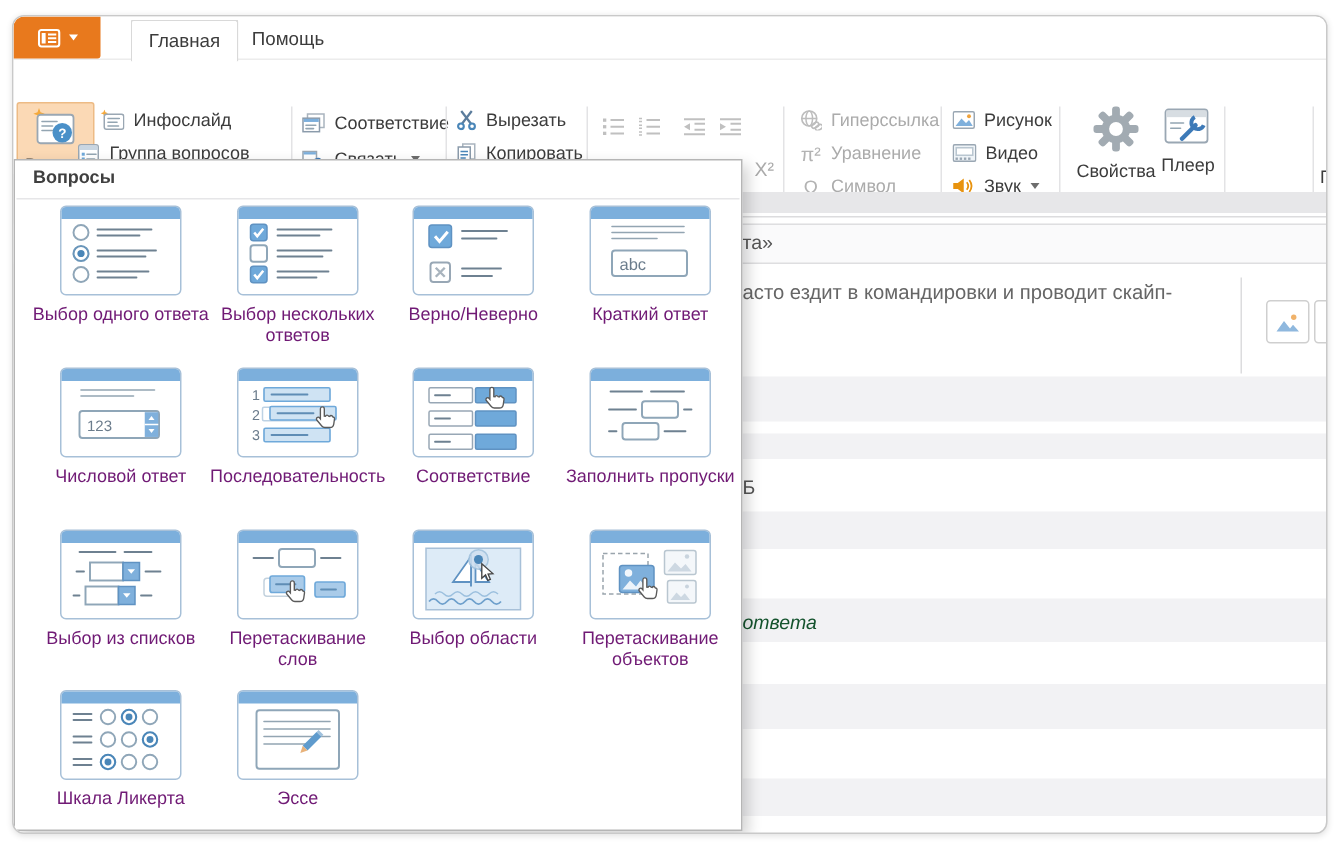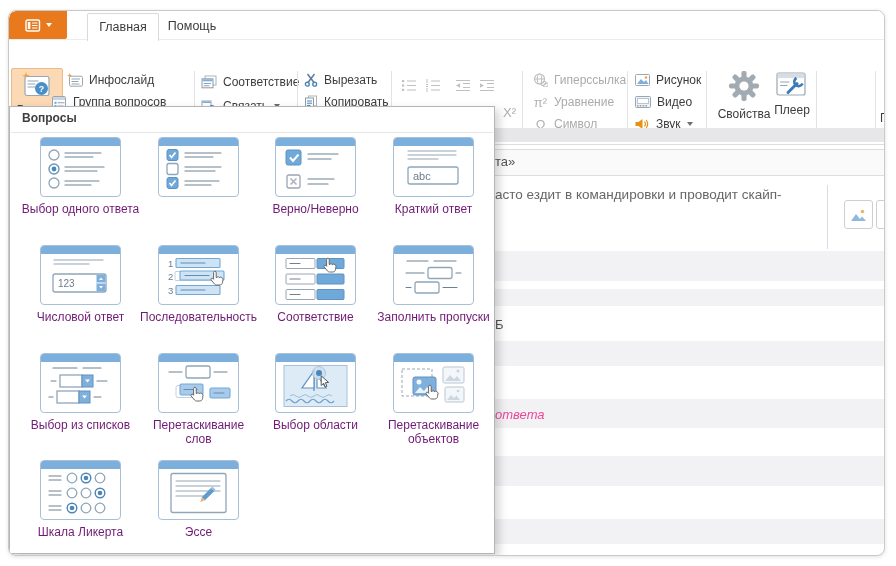--- a/index.html
+++ b/index.html
@@ -351,21 +351,21 @@
         <svg width="14" height="16" viewBox="0 0 14 16">
           <rect x="2" y="1" width="10" height="14" rx="1.5" fill="#eef3f7" stroke="#7FB0DC"></rect>
           <rect x="4" y="3" width="6" height="8" fill="#fff" stroke="#9ec2e0"></rect>
         </svg>
       </div>
       <div class="stripe" style="top:240px;height:30px;"></div>
       <div class="stripe" style="top:278px;height:17px;"></div>
       <div class="abs" style="left:486px;top:306px;font-size:13px;color:#555;">Б</div>
       <div class="stripe" style="top:330px;height:25px;"></div>
       <div class="stripe" style="top:388px;height:29px;"></div>
-      <div class="abs" style="left:486px;top:396px;font-size:13px;font-style:italic;color:#ec4899;">ответа</div>
+      <div class="abs" style="left:486px;top:396px;font-size:13px;font-style:italic;color:#14532d;">ответа</div>
       <div class="stripe" style="top:445px;height:30px;"></div>
       <div class="stripe" style="top:508px;height:25px;"></div>
     </div>
 
     <div class="panel">
       <div class="ptitle">Вопросы</div>
       <div class="pline"></div>
 
       <div class="tile" style="left:30px;top:30px;">
         <div class="tile-head"></div>
@@ -393,20 +393,21 @@
             <line x1="26" y1="11" x2="54" y2="11" class="ln"></line>
           <rect x="8" y="17.5" width="11" height="11" rx="2" class="bx"></rect>
           <line x1="26" y1="21" x2="62" y2="21" class="ln"></line>
             <line x1="26" y1="25" x2="56" y2="25" class="ln"></line>
           <rect x="8" y="31.5" width="11" height="11" rx="2" class="bluefill"></rect>
           <path d="M10.5 37 l2 2.5 l4 -5" stroke="#fff" stroke-width="1.7" fill="none"></path>
           <line x1="26" y1="35" x2="60" y2="35" class="ln"></line>
             <line x1="26" y1="39" x2="52" y2="39" class="ln"></line>
         </svg>
       </div>
+      <div class="tile-label" style="left:129px;top:95px;">Выбор нескольких ответов</div>
 
       <div class="tile" style="left:265px;top:30px;">
         <div class="tile-head"></div>
         <svg width="79" height="49" viewBox="0 0 79 49">
           <rect x="10" y="4" width="15" height="15" rx="2" class="bluefill"></rect>
           <path d="M14 11.5 l3 3.5 l5.5 -6.5" stroke="#fff" stroke-width="2" fill="none"></path>
           <line x1="32" y1="8" x2="62" y2="8" class="ln"></line>
             <line x1="32" y1="13" x2="55" y2="13" class="ln"></line>
           <rect x="11" y="29" width="13" height="13" rx="2" fill="#fff" stroke="#98a7b5" stroke-width="1.3"></rect>
           <path d="M14.5 32.5 l6 6 M20.5 32.5 l-6 6" stroke="#a9b4be" stroke-width="1.6"></path>

